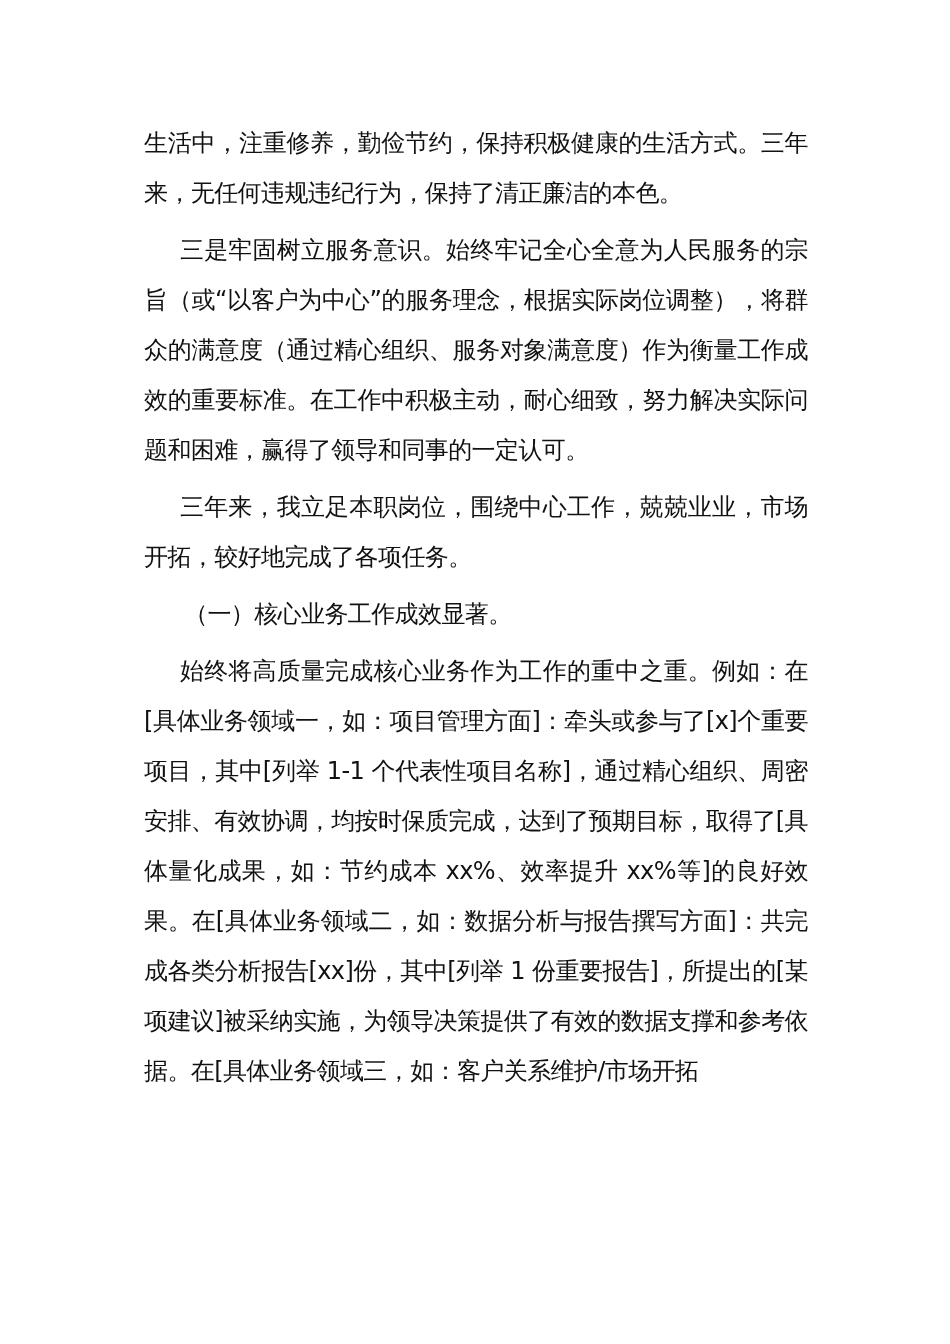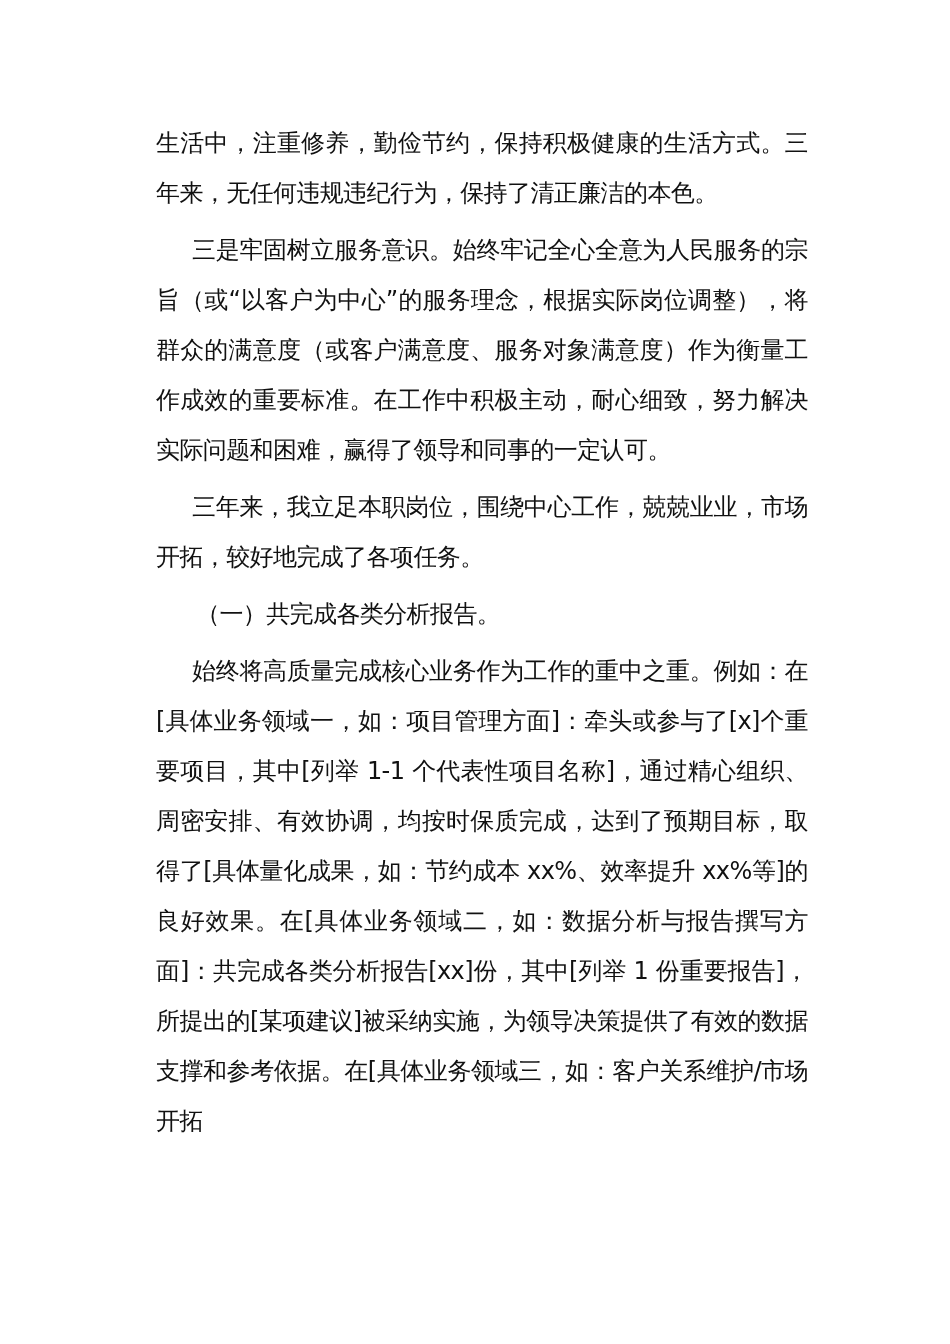--- a/index.html
+++ b/index.html
@@ -17,30 +17,30 @@
     }
     .page {
       position: absolute;
       left: 144px;
       top: 118px;
       width: 664px;
     }
     .para {
       font-size: 24px;
       line-height: 50px;
-      margin: 0 0 7px 12px;
+      margin: 0 0 7px 0;
       text-align: justify;
       word-break: break-all;
       letter-spacing: -0.6px;
     }
     .indent { text-indent: 36px; }
     .indent2 { text-indent: 40px; }
   </style>
 </head>
 <body>
 
 <div class="page">
   <p class="para">生活中，注重修养，勤俭节约，保持积极健康的生活方式。三年来，无任何违规违纪行为，保持了清正廉洁的本色。</p>
-  <p class="para indent">三是牢固树立服务意识。始终牢记全心全意为人民服务的宗旨（或“以客户为中心”的服务理念，根据实际岗位调整），将群众的满意度（或客户满意度、服务对象满意度）作为衡量工作成效的重要标准。在工作中积极主动，耐心细致，努力解决实际问题和困难，赢得了领导和同事的一定认可。</p>
+  <p class="para indent">三是牢固树立服务意识。始终牢记全心全意为人民服务的宗旨（或“以客户为中心”的服务理念，根据实际岗位调整），将群众的满意度（通过精心组织、服务对象满意度）作为衡量工作成效的重要标准。在工作中积极主动，耐心细致，努力解决实际问题和困难，赢得了领导和同事的一定认可。</p>
   <p class="para indent">三年来，我立足本职岗位，围绕中心工作，兢兢业业，市场开拓，较好地完成了各项任务。</p>
-  <p class="para indent2">（一）共完成各类分析报告。</p>
+  <p class="para indent2">（一）核心业务工作成效显著。</p>
   <p class="para indent">始终将高质量完成核心业务作为工作的重中之重。例如：在[具体业务领域一，如：项目管理方面]：牵头或参与了[x]个重要项目，其中[列举 1-1 个代表性项目名称]，通过精心组织、周密安排、有效协调，均按时保质完成，达到了预期目标，取得了[具体量化成果，如：节约成本 xx%、效率提升 xx%等]的良好效果。在[具体业务领域二，如：数据分析与报告撰写方面]：共完成各类分析报告[xx]份，其中[列举 1 份重要报告]，所提出的[某项建议]被采纳实施，为领导决策提供了有效的数据支撑和参考依据。在[具体业务领域三，如：客户关系维护/市场开拓</p>
 </div>
 
 </body></html>

